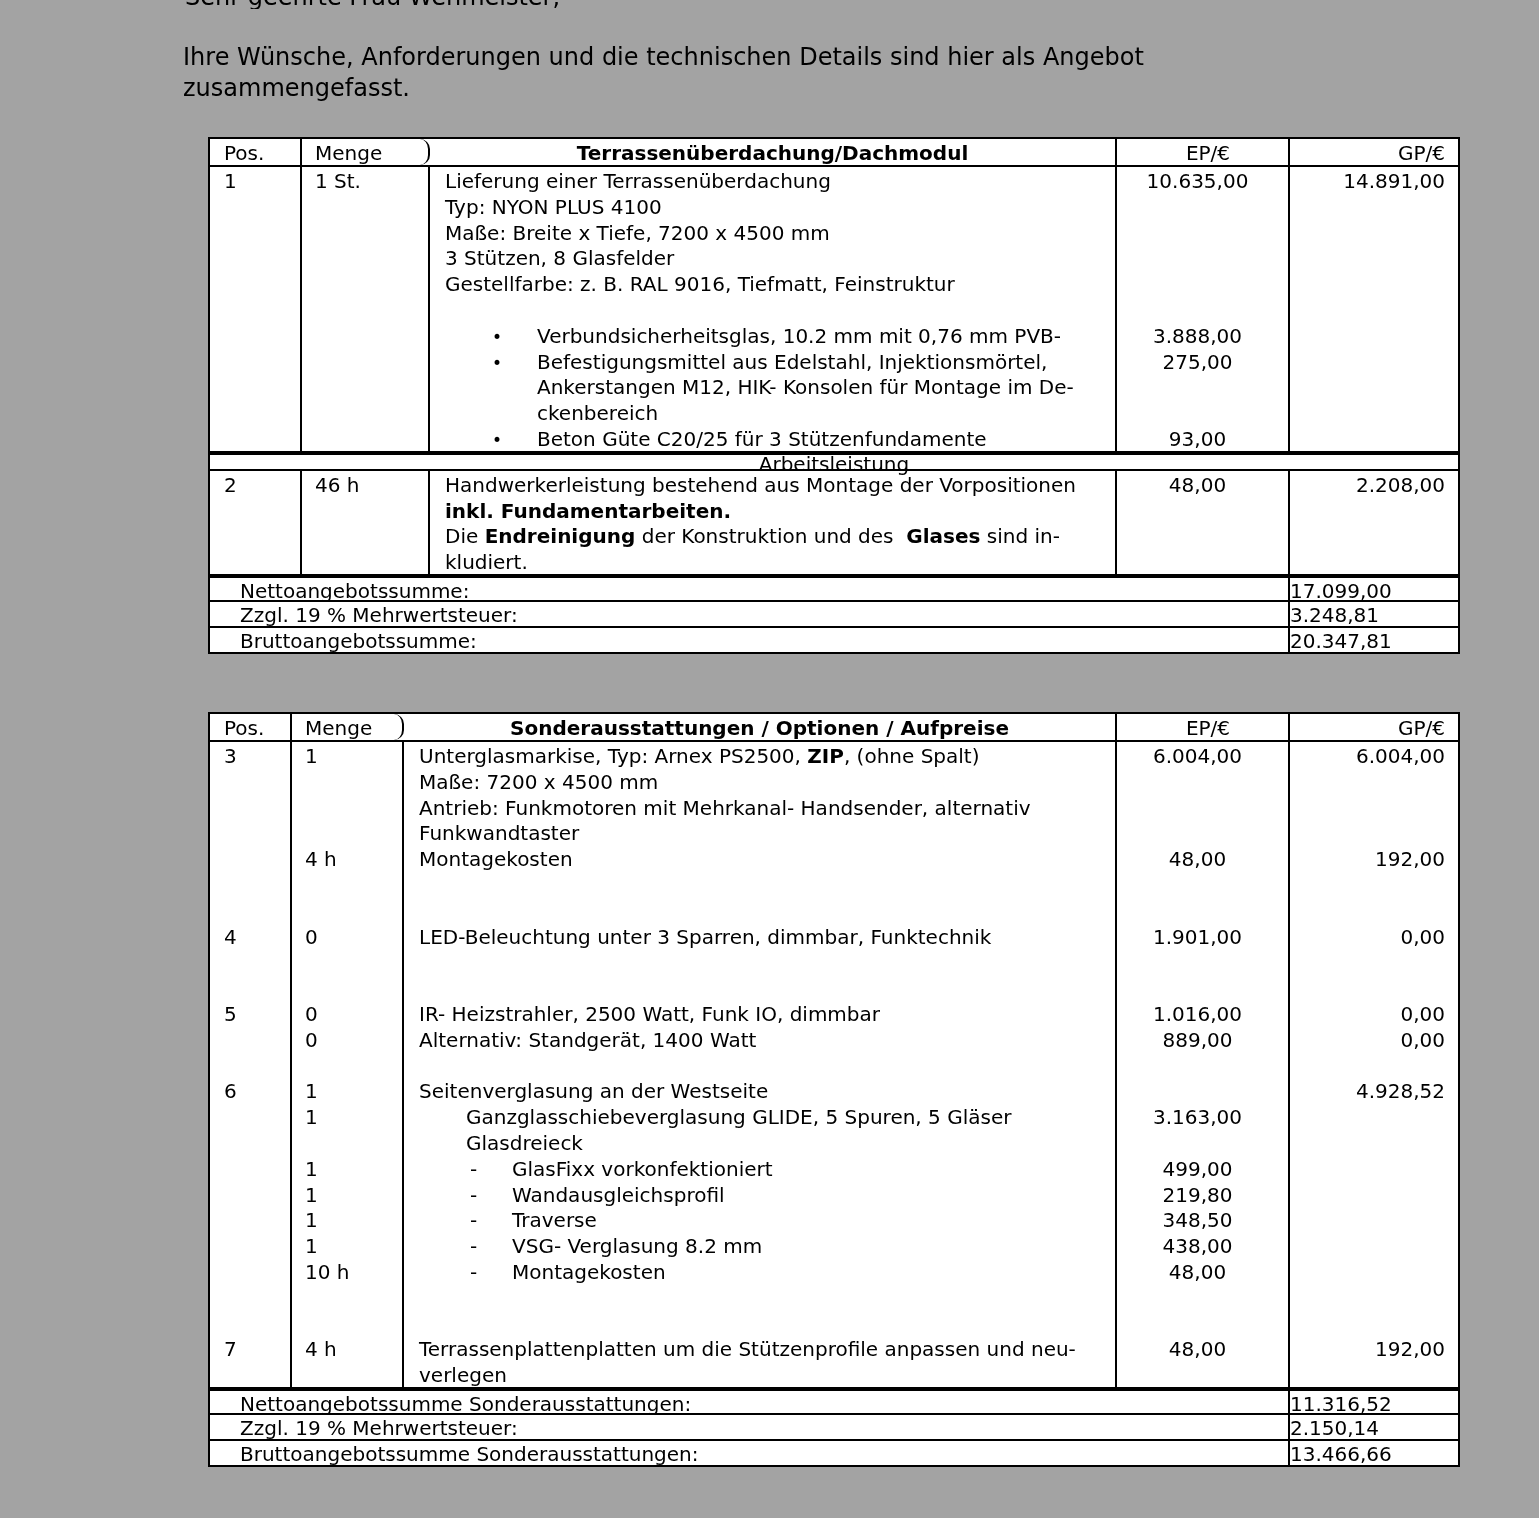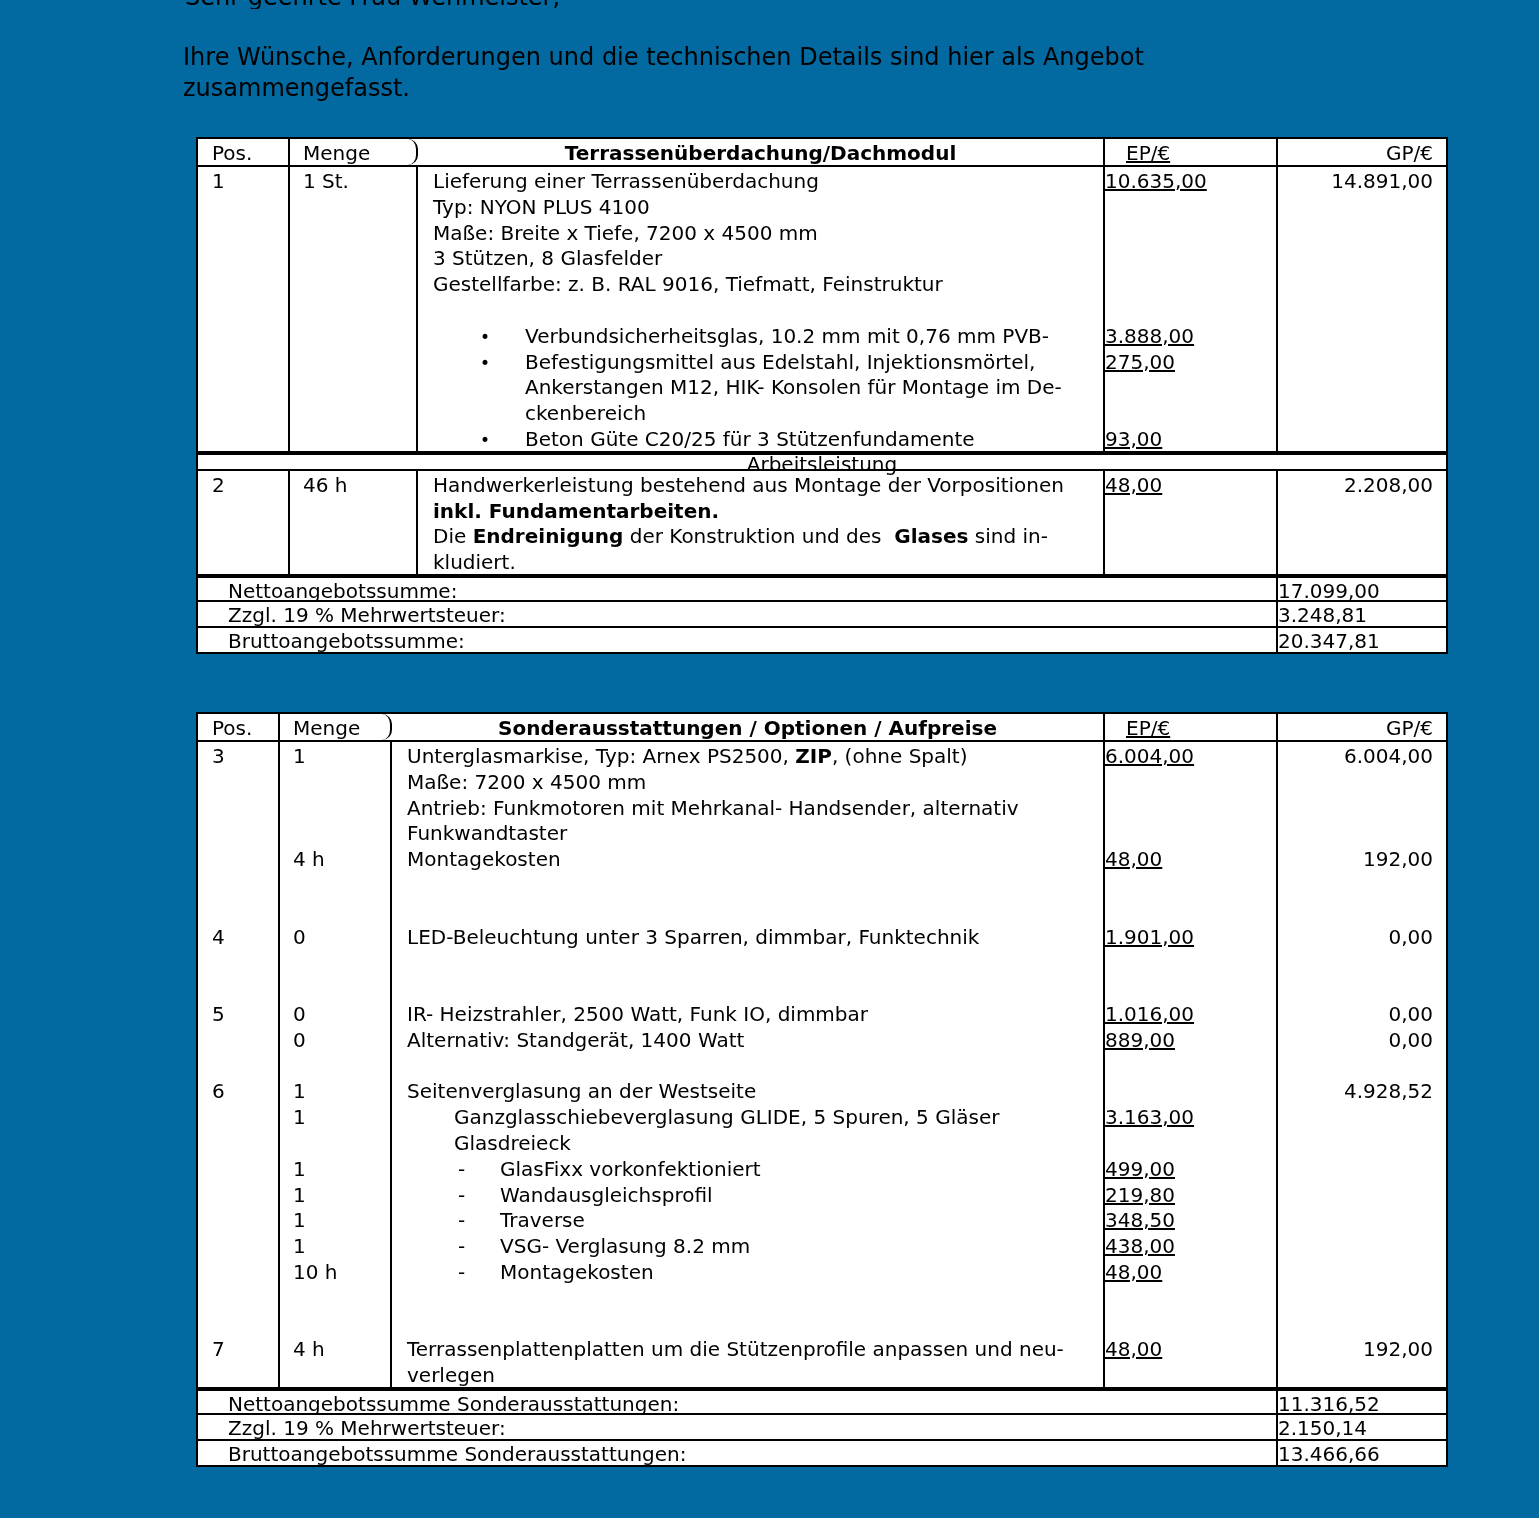--- a/index.html
+++ b/index.html
@@ -1,44 +1,44 @@
 <!DOCTYPE html>
 <html><head>
 <meta charset="utf-8">
 <style>
   html,body{margin:0;padding:0;background:#ffffff;}
   body{width:1539px;height:1518px;font-family:"DejaVu Sans",sans-serif;color:#000;}
   *{box-sizing:border-box;}
-  .page{position:relative;width:1539px;height:1518px;overflow:hidden;background:#0369a1;}
+  .page{position:relative;width:1539px;height:1518px;overflow:hidden;background:#a3a3a3;}
 
   .clip{position:absolute;left:185px;top:0;height:9px;width:420px;overflow:hidden;}
   .clip span{display:block;margin-top:-17px;font-size:24px;white-space:nowrap;}
 
   .intro{position:absolute;left:183px;top:42px;font-size:24px;line-height:31px;}
 
-  .tbl{position:absolute;left:196px;width:1252px;border:2px solid #000;font-size:20px;background:#fff;}
+  .tbl{position:absolute;left:208px;width:1252px;border:2px solid #000;font-size:20px;background:#fff;}
   .grid{display:grid;}
   .t1 .grid{grid-template-columns:92px 128px 687px 173px 168px;}
   .t2 .grid{grid-template-columns:82px 112px 713px 173px 168px;}
 
   .c{border-right:2px solid #000;overflow:hidden;white-space:nowrap;}
   .c.gp{border-right:none;}
 
   .hrow{height:28px;border-bottom:2px solid #000;}
   .hrow .c{padding-top:2px;}
   .hrow .pos{padding-left:14px;}
   .hrow .menge{padding-left:13px;border-radius:10px;}
   .hrow .desc{text-align:center;font-weight:bold;}
   .hrow .ep,.hrow .gp{padding-left:21px;text-align:left;}
 
   .line{height:25.8px;}
   .line .c{padding-top:2px;}
   .c.pos{padding-left:14px;}
   .c.menge{padding-left:13px;}
-  .c.ep{text-align:left;padding-right:10px;text-decoration:underline;}
+  .c.ep{text-align:center;padding-right:10px;}
   .c.gp{text-align:right;padding-right:13px;}
 
   .k-plain{padding-left:15px;}
   .k-bullet{padding-left:62px;}
   .k-bulletcont{padding-left:107px;}
   .k-indent1{padding-left:62px;}
   .k-dash{padding-left:66px;}
   .k-bullet .marker{display:inline-block;width:45px;font-size:17px;}
   .k-dash .marker{display:inline-block;width:42px;}
 

